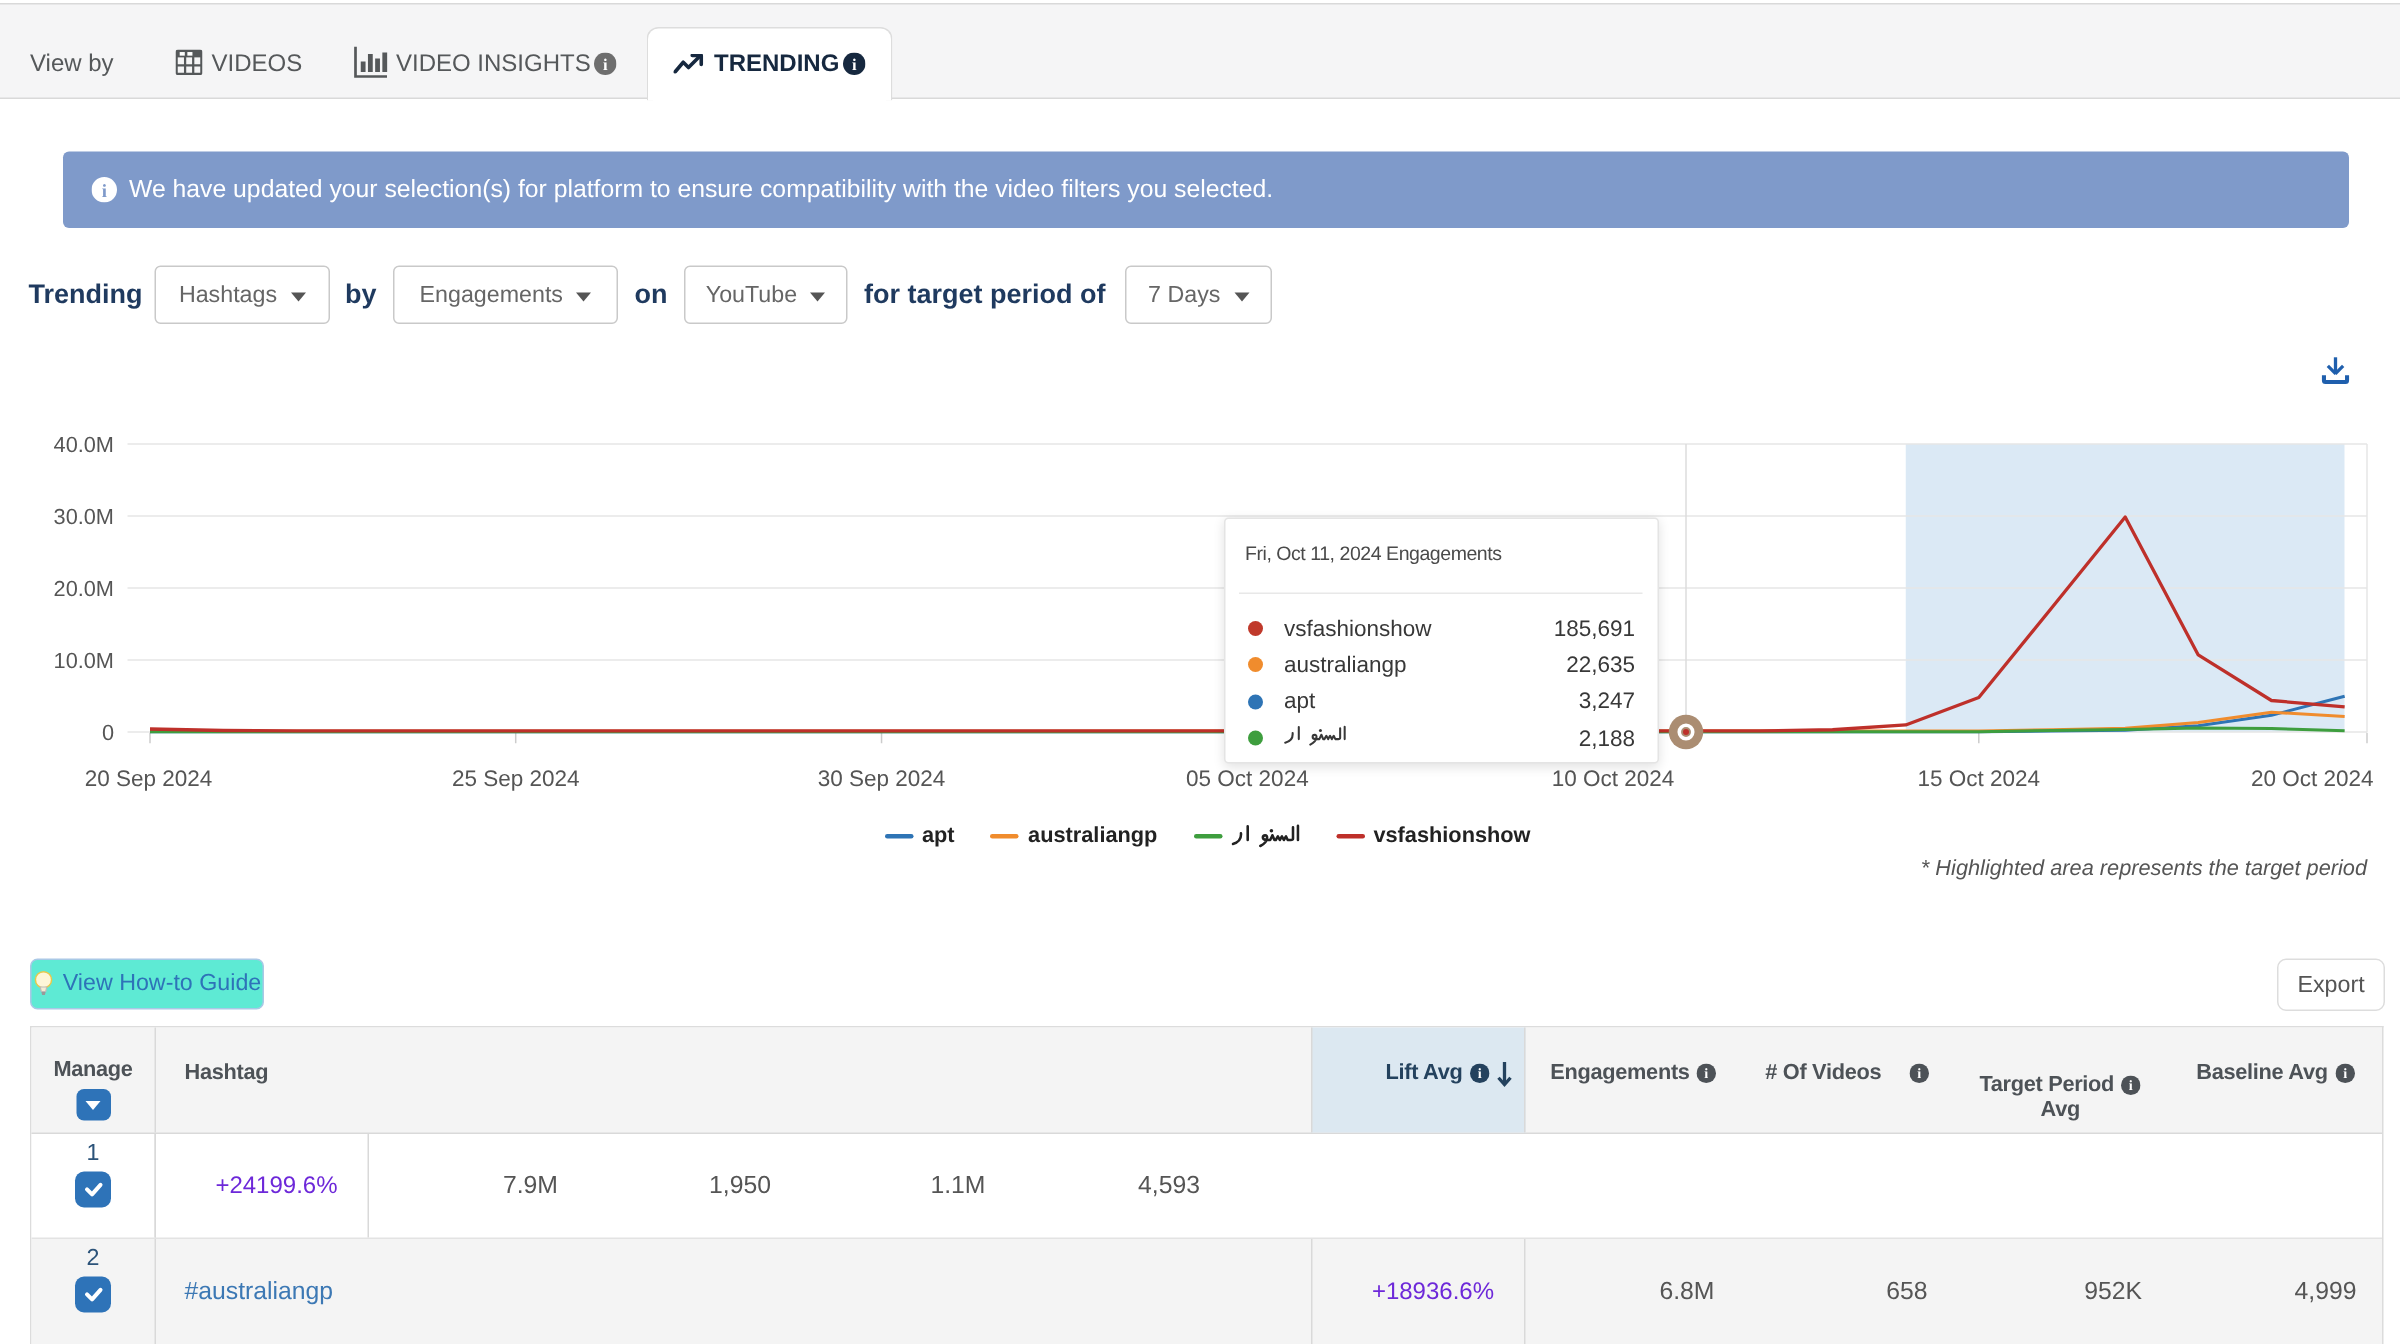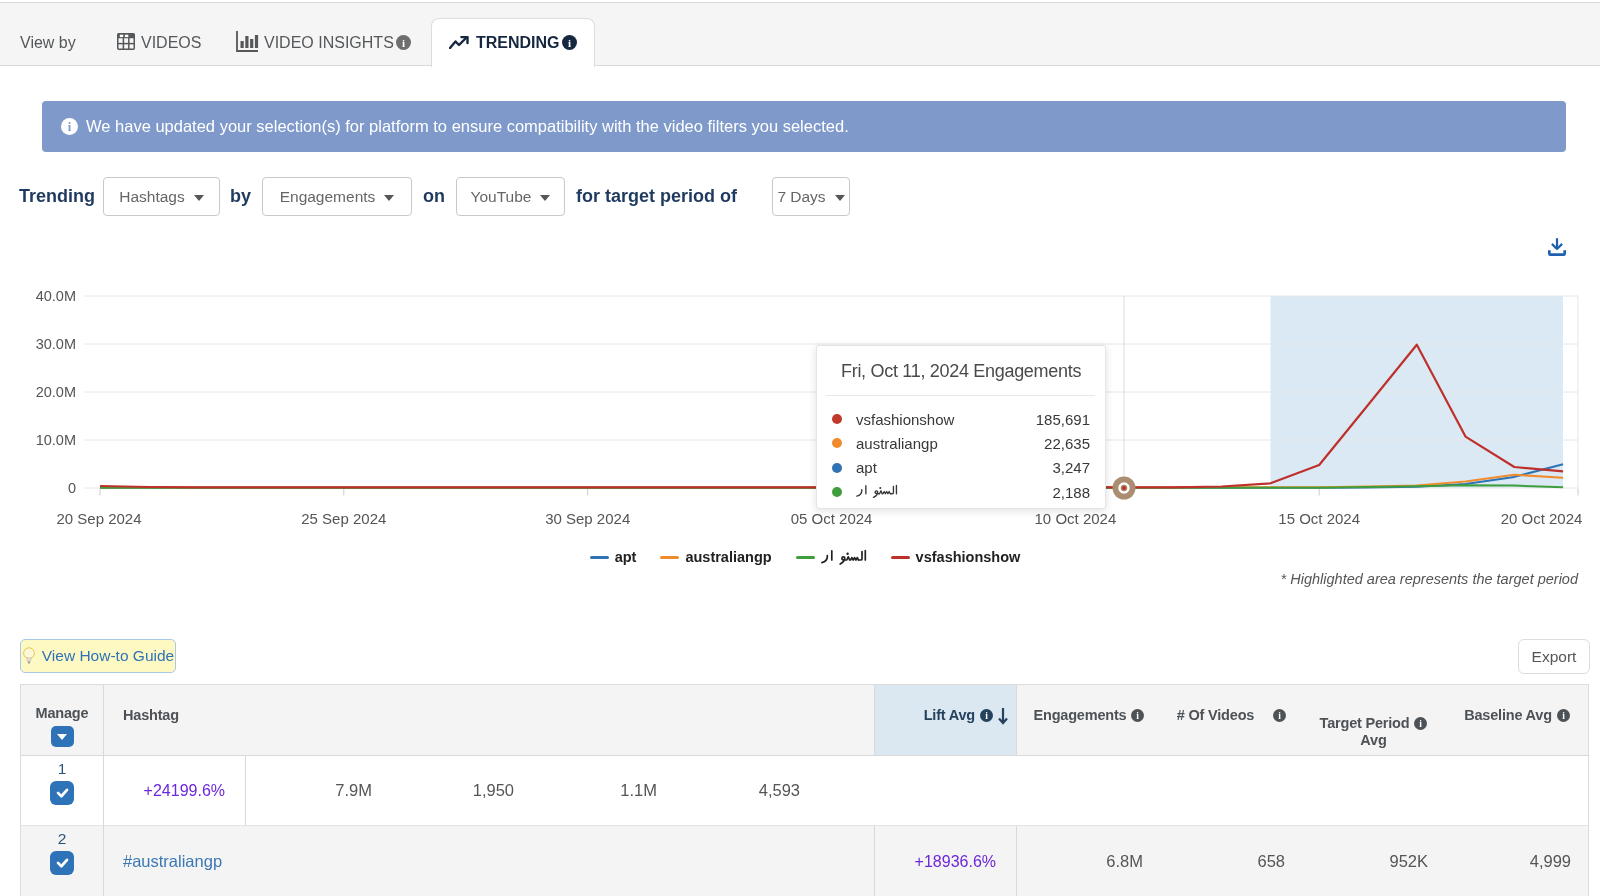--- a/index.html
+++ b/index.html
@@ -18,35 +18,35 @@
 .banner .txt { position:absolute; left:44px; top:0; line-height:51px; }
 
 
 .flabel { position:absolute; top:186px; color:#1f3a5f; font-weight:bold; font-size:18px; }
 .sel { position:absolute; top:177px; height:39px; background:#fff; border:1px solid #c9c9c9; border-radius:4px; display:flex; align-items:center; justify-content:center; gap:9px; color:#666; font-size:15.5px; }
 .caret { width:0; height:0; border-left:5px solid transparent; border-right:5px solid transparent; border-top:6px solid #555; margin-top:2px; }
 .applybtn { position:absolute; left:858px; top:177px; width:171px; height:39px; background:#2e73b8; border-radius:4px; color:#fff; font-weight:bold; font-size:15.5px; display:flex; align-items:center; justify-content:center; }
 
 
 .tip { position:absolute; left:816px; top:345px; width:290px; height:164px; background:#fff; border:1px solid #e4e4e4; border-radius:3px; box-shadow:0 2px 8px rgba(0,0,0,.12); }
-.tip-title { position:absolute; left:24px; top:15px; font-size:18px; color:#4a4a4a;  letter-spacing:-0.3px; }
+.tip-title { position:absolute; left:13px; top:15px; font-size:13px; color:#4a4a4a;  letter-spacing:-0.3px; }
 .tip-hr { position:absolute; left:9px; right:10px; top:49px; border-top:1px solid #e8e8e8; }
 .tip-row { position:absolute; left:15px; right:15px; height:24.3px; display:flex; align-items:center; }
 .dot { width:10px; height:10px; border-radius:50%; margin-right:14px; flex:none; }
 .nm { font-size:15px; color:#383838; }
 .val { margin-left:auto; font-size:15px; color:#383838; }
 
 
 .legend { position:absolute; left:0; top:548px; width:1610px; display:flex; justify-content:center; align-items:center; gap:24px; }
 .litem { display:flex; align-items:center; gap:6px; font-size:14.5px; font-weight:bold; color:#222; }
 .lline { width:19px; height:3px; border-radius:2px; }
 .note { position:absolute; right:22px; top:571px; font-style:italic; font-size:14.5px; color:#555; }
 
 
-.howto { position:absolute; left:20px; top:639px; width:156px; height:34px; border:1px solid #a9c8e6; border-radius:5px; display:flex; align-items:center; justify-content:center; gap:6px; color:#2e73b8; font-size:15.5px; background:#fef9c3; white-space:nowrap; }
+.howto { position:absolute; left:20px; top:639px; width:156px; height:34px; border:1px solid #a9c8e6; border-radius:5px; display:flex; align-items:center; justify-content:center; gap:6px; color:#2e73b8; font-size:15.5px; background:#5eead4; white-space:nowrap; }
 .exportbtn { position:absolute; left:1518px; top:639px; width:72px; height:35px; border:1px solid #ddd; border-radius:6px; display:flex; align-items:center; justify-content:center; color:#555; font-size:15.5px; background:#fff; }
 
 
 .tbl { position:absolute; left:20px; top:684px; width:1569px; height:212px; border:1px solid #dcdcdc; border-bottom:none; }
 .trow { display:flex; width:100%; }
 .thead { height:71px; background:#f4f4f4; border-bottom:1px solid #d9d9d9; }
 .r1 { height:70px; background:#fff; border-bottom:1px solid #e3e3e3; }
 .r2 { height:71px; background:#f4f4f4; }
 .c-manage { width:83px; flex:none; border-right:1px solid #d9d9d9; display:flex; flex-direction:column; align-items:center; }
 .c-hash { width:771px; flex:none; display:flex; align-items:center; padding-left:19px; }
@@ -112,21 +112,21 @@
     <div class="txt">We have updated your selection(s) for platform to ensure compatibility with the video filters you selected.</div>
   </div>
 
   <div class="flabel" style="left:19px;">Trending</div>
   <div class="sel" style="left:103px; width:117px;">Hashtags<span class="caret"></span></div>
   <div class="flabel" style="left:230px;">by</div>
   <div class="sel" style="left:262px; width:150px;">Engagements<span class="caret"></span></div>
   <div class="flabel" style="left:423px;">on</div>
   <div class="sel" style="left:456px; width:109px;">YouTube<span class="caret"></span></div>
   <div class="flabel" style="left:576px;">for target period of</div>
-  <div class="sel" style="left:772px; width:78px;">7 Days<span class="caret"></span></div>
+  <div class="sel" style="left:750px; width:98px;">7 Days<span class="caret"></span></div>
 
   <svg class="abs" style="left:1546px; top:236px;" width="22" height="22" viewBox="0 0 22 22">
     <line x1="11" y1="2.2" x2="11" y2="12" stroke="#1f5fad" stroke-width="2.2"></line>
     <line x1="5.9" y1="7.9" x2="11.2" y2="13.2" stroke="#1f5fad" stroke-width="2.2"></line>
     <line x1="16.1" y1="7.9" x2="10.8" y2="13.2" stroke="#1f5fad" stroke-width="2.2"></line>
     <path d="M3.3,14.2 v3.4 q0,1 1,1 h13.4 q1,0 1,-1 v-3.4" fill="none" stroke="#1f5fad" stroke-width="2.7"></path>
   </svg>
 
   <svg class="abs" style="left:0; top:230px;" width="1600" height="370" viewBox="0 230 1600 370">
     <rect x="1270.5" y="296" width="292.5" height="192" fill="#dbe9f5"></rect>

